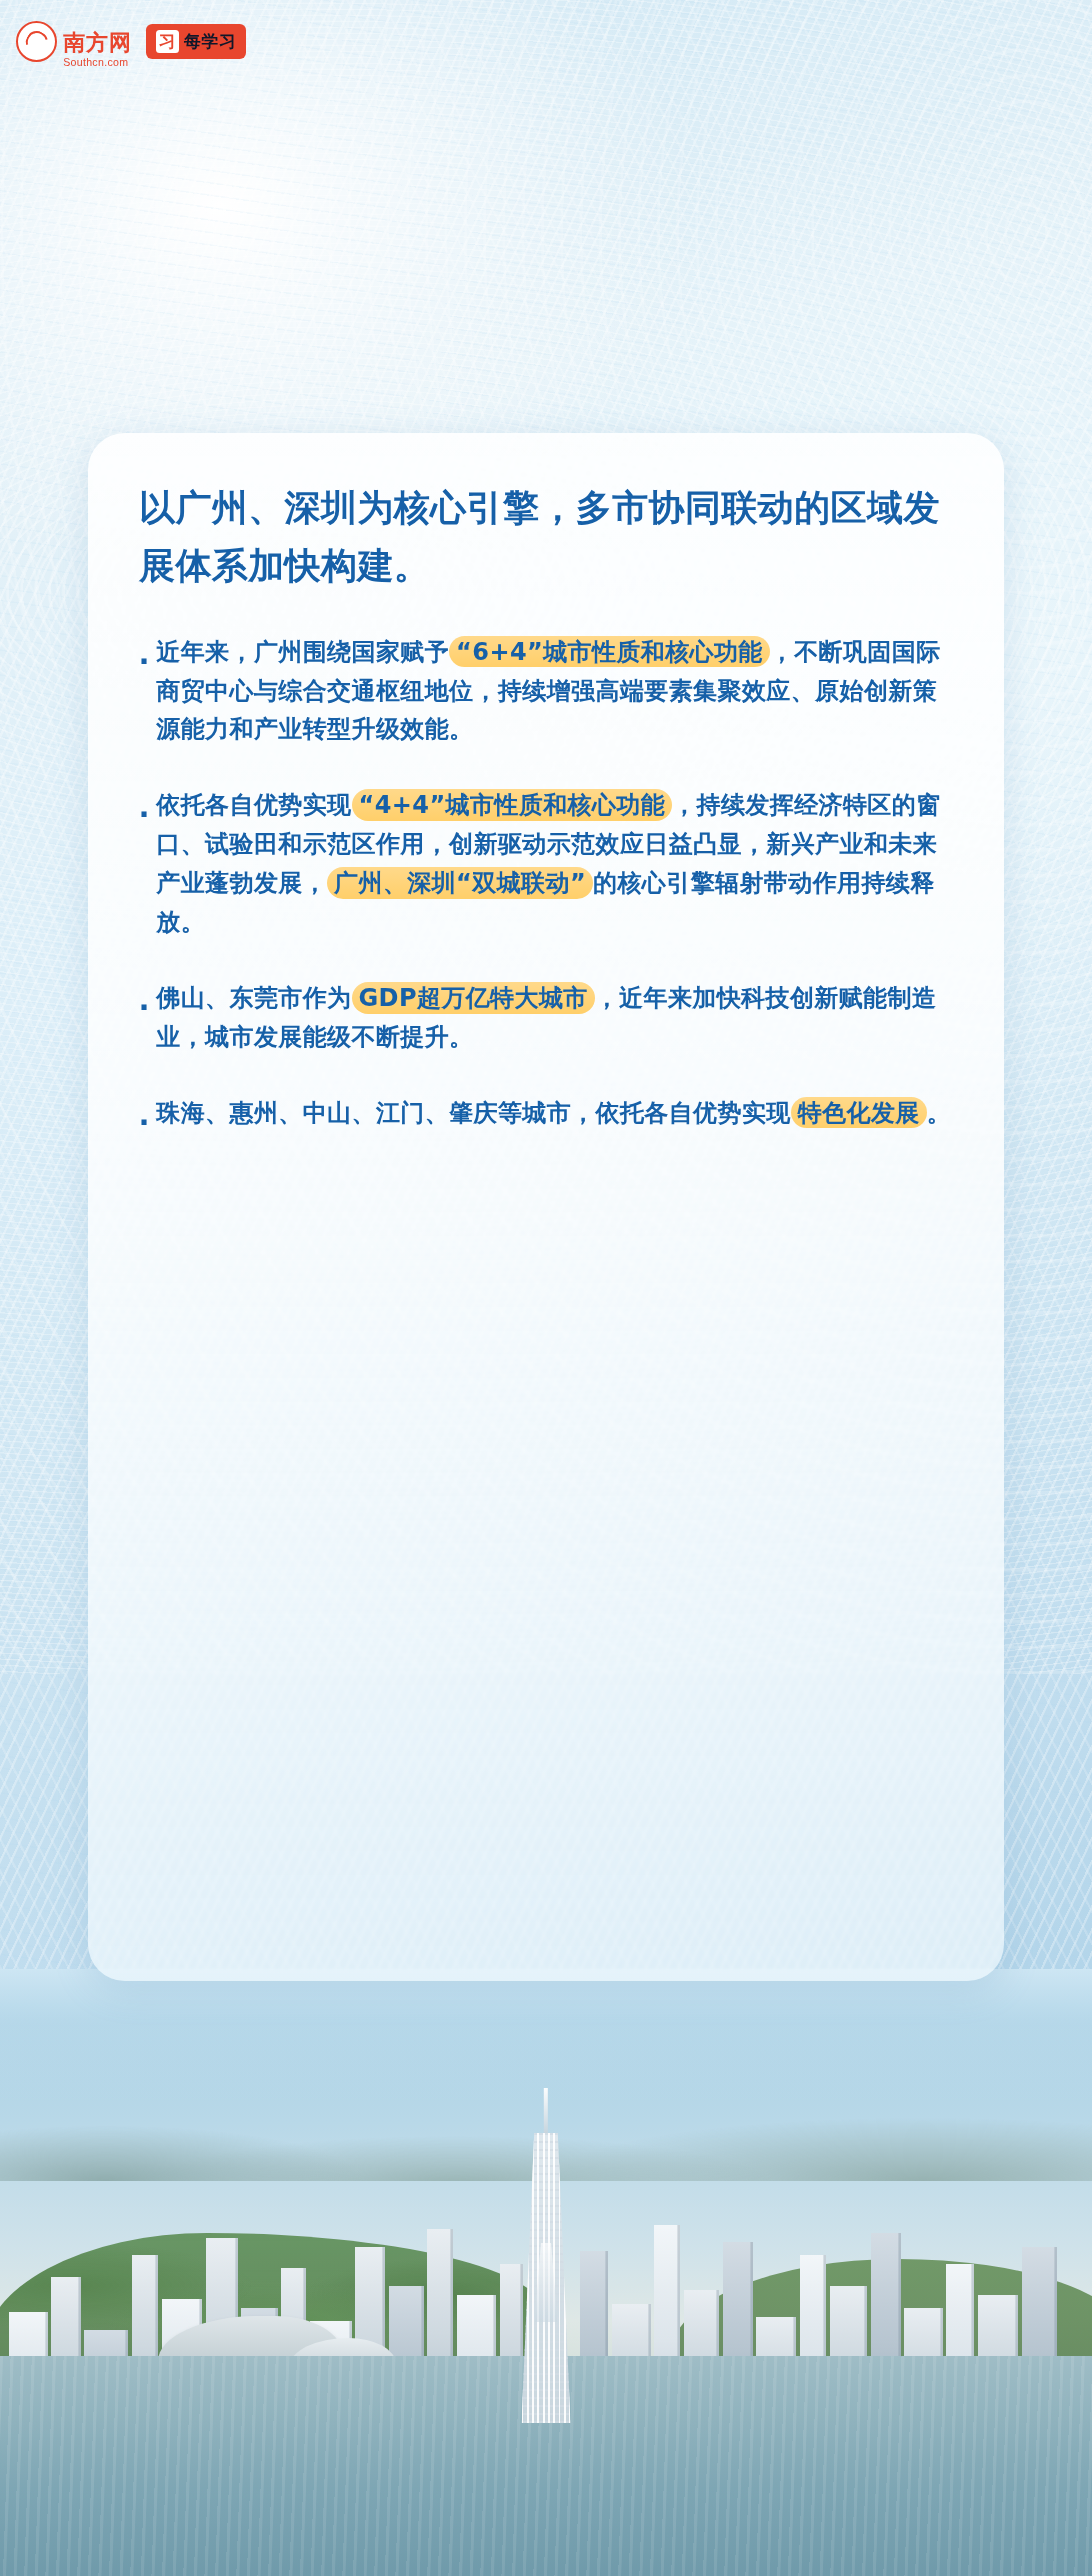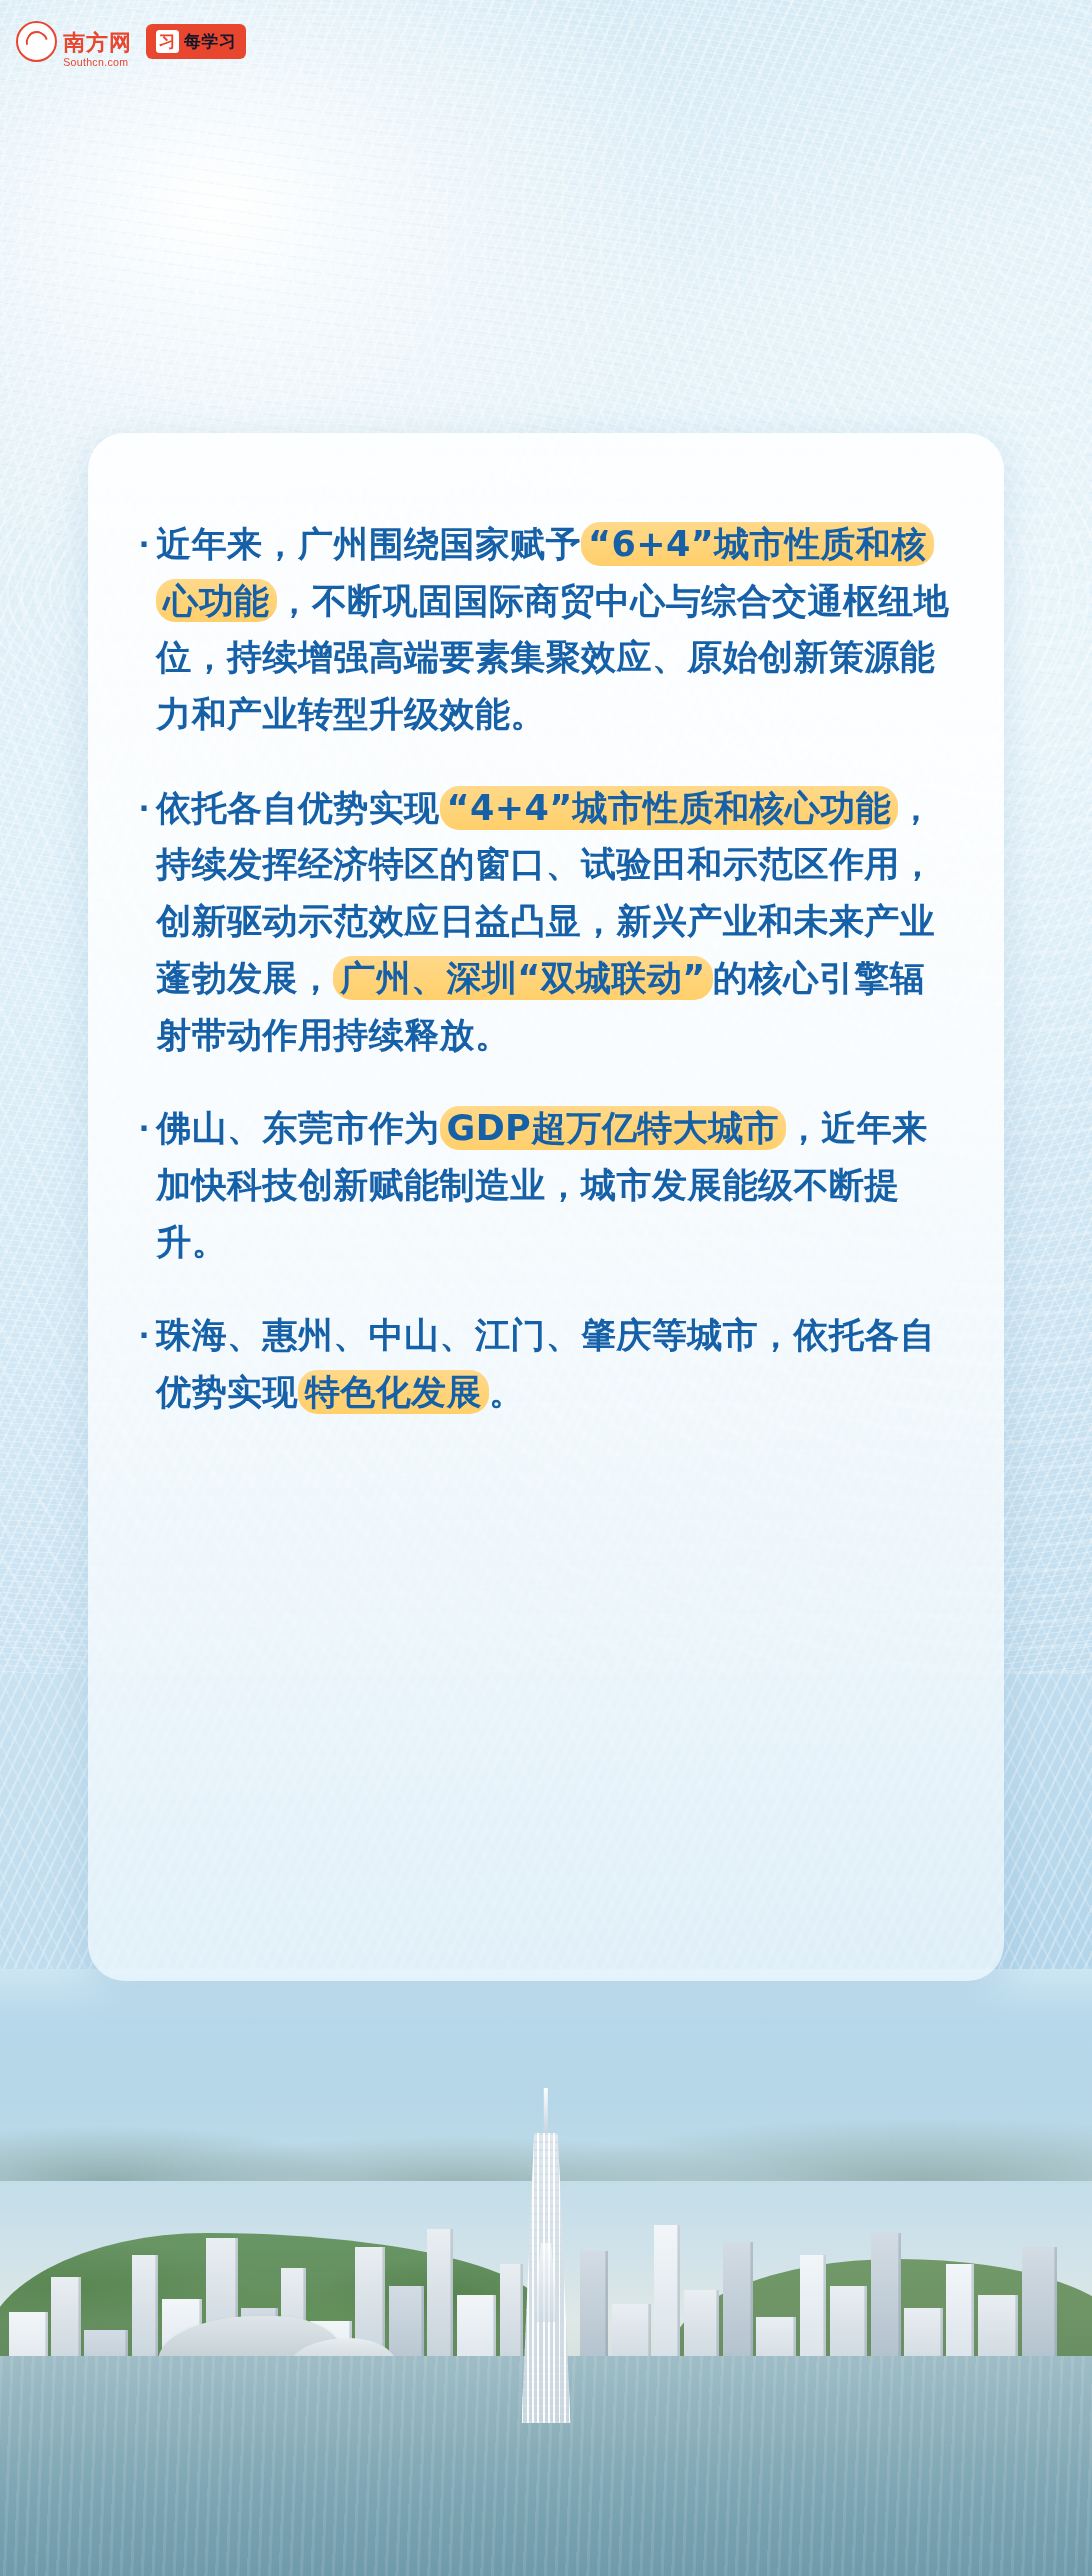--- a/index.html
+++ b/index.html
@@ -176,21 +176,21 @@
   }
   .dot {
     color: #1660a8;
     font-size: 36px;
     line-height: 1.62;
     font-weight: 700;
     flex: 0 0 auto;
     margin-top: 0;
   }
   .btext {
-    font-size: 35px;
+    font-size: 24px;
     line-height: 1.62;
     color: #1660a8;
     font-weight: 700;
     font-family: "DejaVu Sans", "Liberation Sans", sans-serif;
     letter-spacing: 0.4px;
   }
   .hl {
     background: linear-gradient(180deg, #ffd98a 0%, #ffcf6a 100%);
     border-radius: 19.3px;
     padding: 1.8px 7px;
@@ -345,20 +345,21 @@
     <div class="logo-xuexi">
       <div class="xuexi-mark">习</div>
       <div class="xuexi-text">每学习</div>
     </div>
   </div>
 
   <div class="title-block">
   </div>
 
   <div class="card">
+    <div class="lede">以广州、深圳为核心引擎，多市协同联动的区域发展体系加快构建。</div>
     <div id="bullets">
         <div class="bullet">
           <span class="dot">·</span>
           <div class="btext"><span>近年来，广州围绕国家赋予</span><span class="hl">“6+4”城市性质和核心功能</span><span>，不断巩固国际商贸中心与综合交通枢纽地位，持续增强高端要素集聚效应、原始创新策源能力和产业转型升级效能。</span></div>
         </div>
         <div class="bullet">
           <span class="dot">·</span>
           <div class="btext"><span>依托各自优势实现</span><span class="hl">“4+4”城市性质和核心功能</span><span>，持续发挥经济特区的窗口、试验田和示范区作用，创新驱动示范效应日益凸显，新兴产业和未来产业蓬勃发展，</span><span class="hl">广州、深圳“双城联动”</span><span>的核心引擎辐射带动作用持续释放。</span></div>
         </div>
         <div class="bullet">

